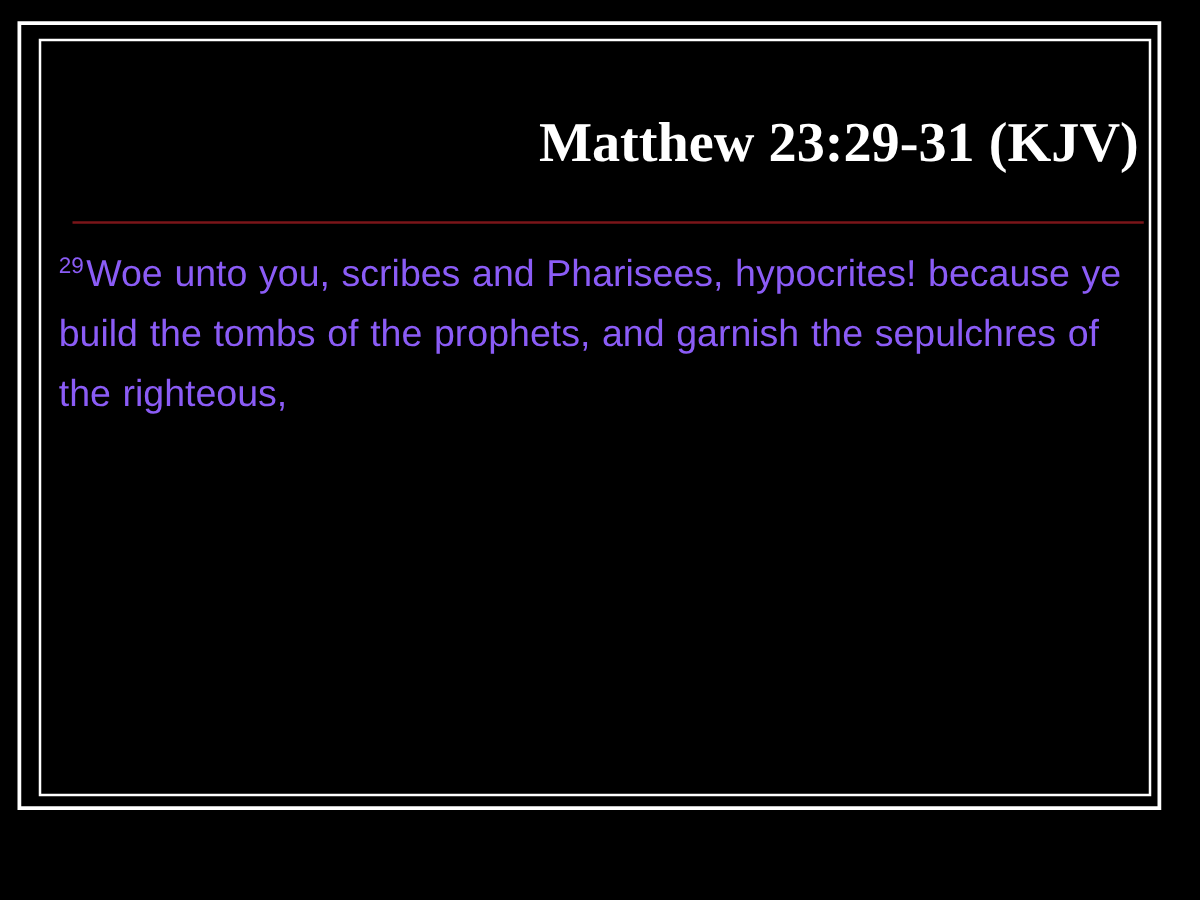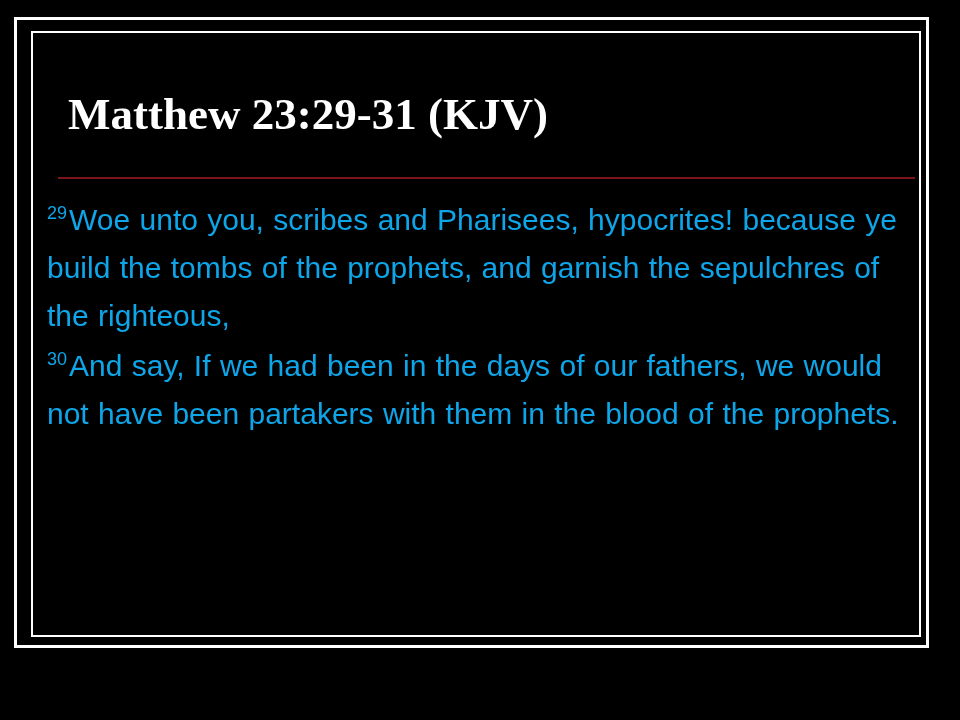--- a/index.html
+++ b/index.html
@@ -53,20 +53,21 @@
     height: 586px;
     box-sizing: border-box;
   }
 
   
   .title-block {
     position: absolute;
     left: 0;
     top: 47px;
     width: 870px;
+    text-align: right;
   }
   .slide-title {
     margin: 0;
     padding: 0 0 0 27px;
     font-family: "Liberation Serif", "DejaVu Serif", serif;
     font-weight: bold;
     font-size: 45px;
     line-height: 52px;
     color: #ffffff;
     letter-spacing: 0px;
@@ -87,21 +88,21 @@
     left: 6px;
     top: 155px;
     width: 866px;
   }
   .verse {
     margin: 0 0 2px 0;
     padding: 0;
     font-family: "Liberation Sans", sans-serif;
     font-size: 30px;
     line-height: 48px;
-    color: #0ea5e9;
+    color: #8b5cf6;
     text-align: left;
     word-spacing: 1px;
   }
   .verse .vnum {
     font-size: 18px;
     vertical-align: super;
     line-height: 0;
     padding-right: 2px;
   }
 </style>
@@ -118,19 +119,18 @@
     <div class="title-block">
       <h1 class="slide-title">Matthew 23:29-31 (KJV)</h1>
     </div>
 
     <div class="title-rule"></div>
 
     <div class="body-block">
 
       <p class="verse"><span class="vnum">29</span><span class="vtext">Woe unto you, scribes and Pharisees, hypocrites! because ye build the tombs of the prophets, and garnish the sepulchres of the righteous,</span></p>
 
-      <p class="verse"><span class="vnum">30</span><span class="vtext">And say, If we had been in the days of our fathers, we would not have been partakers with them in the blood of the prophets.</span></p>
 
 
     </div>
 
   </div>
 </div>
 
 </body></html>

